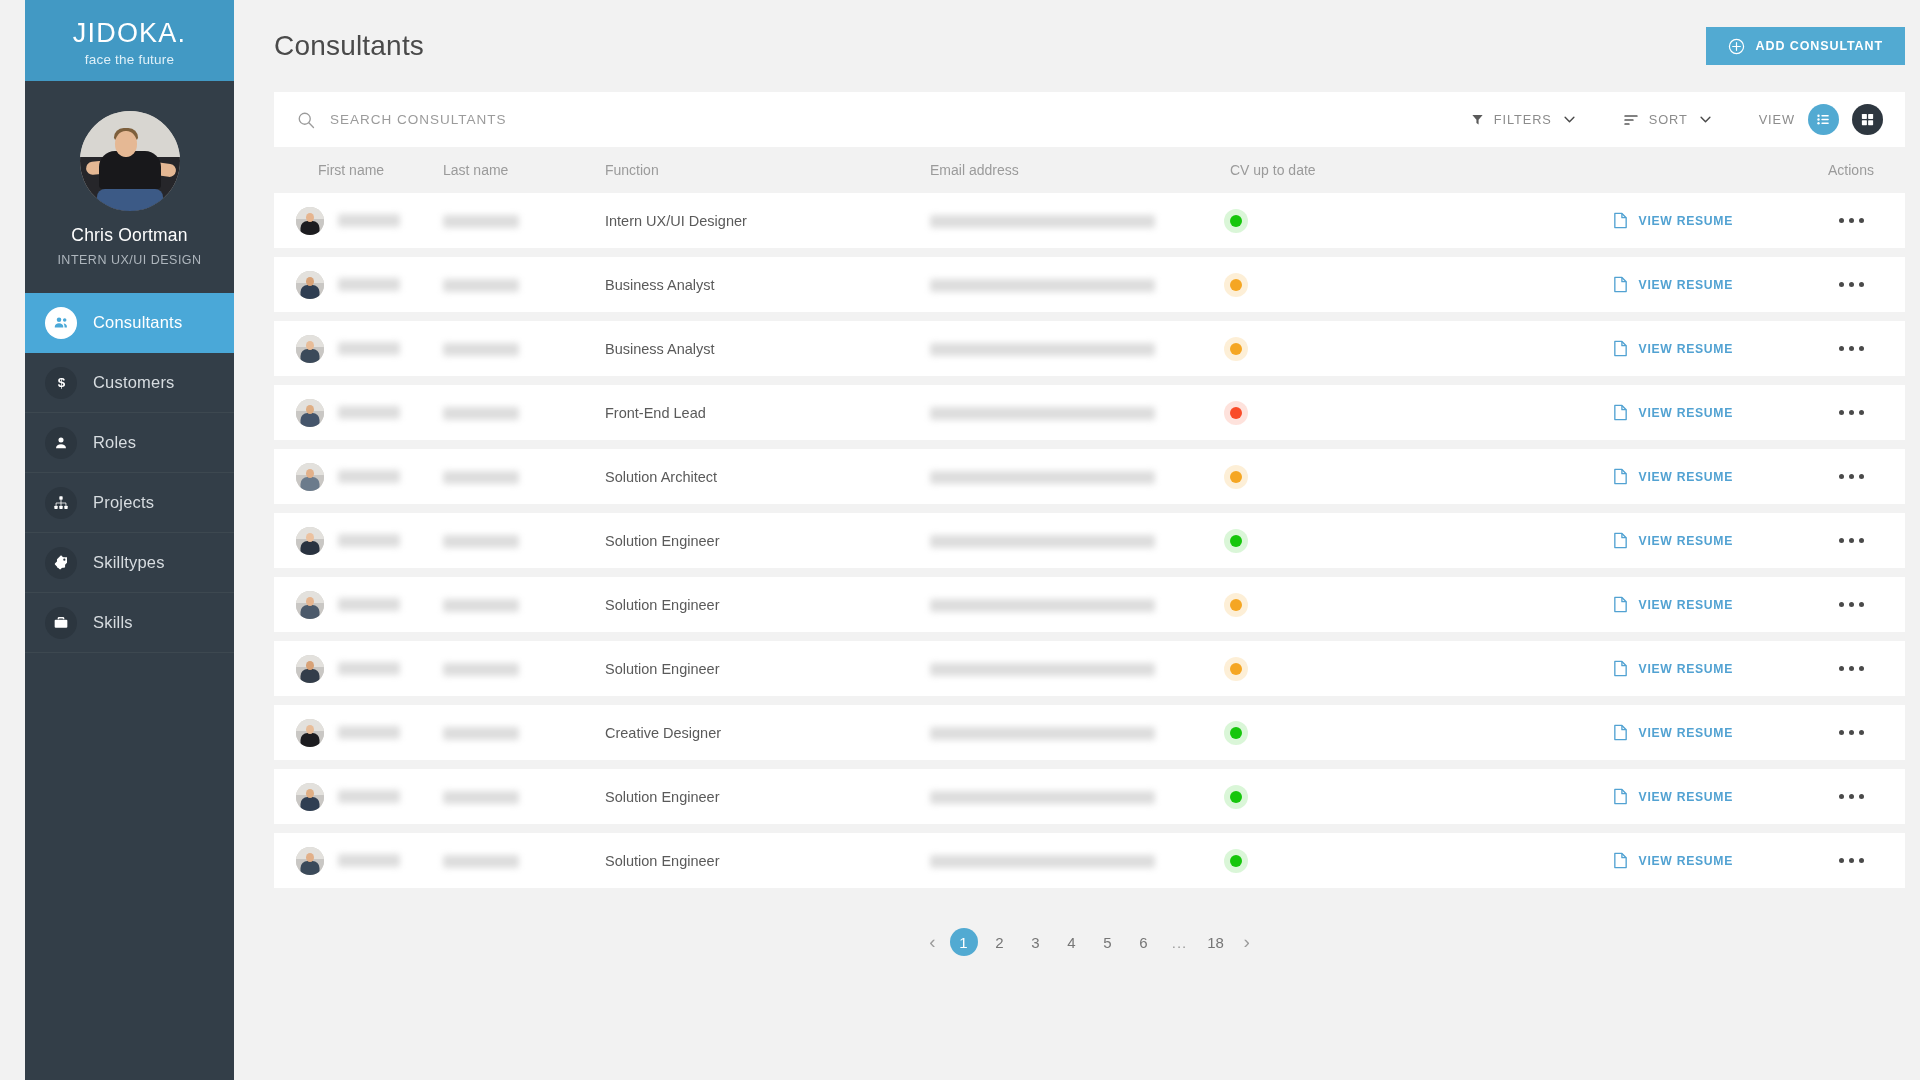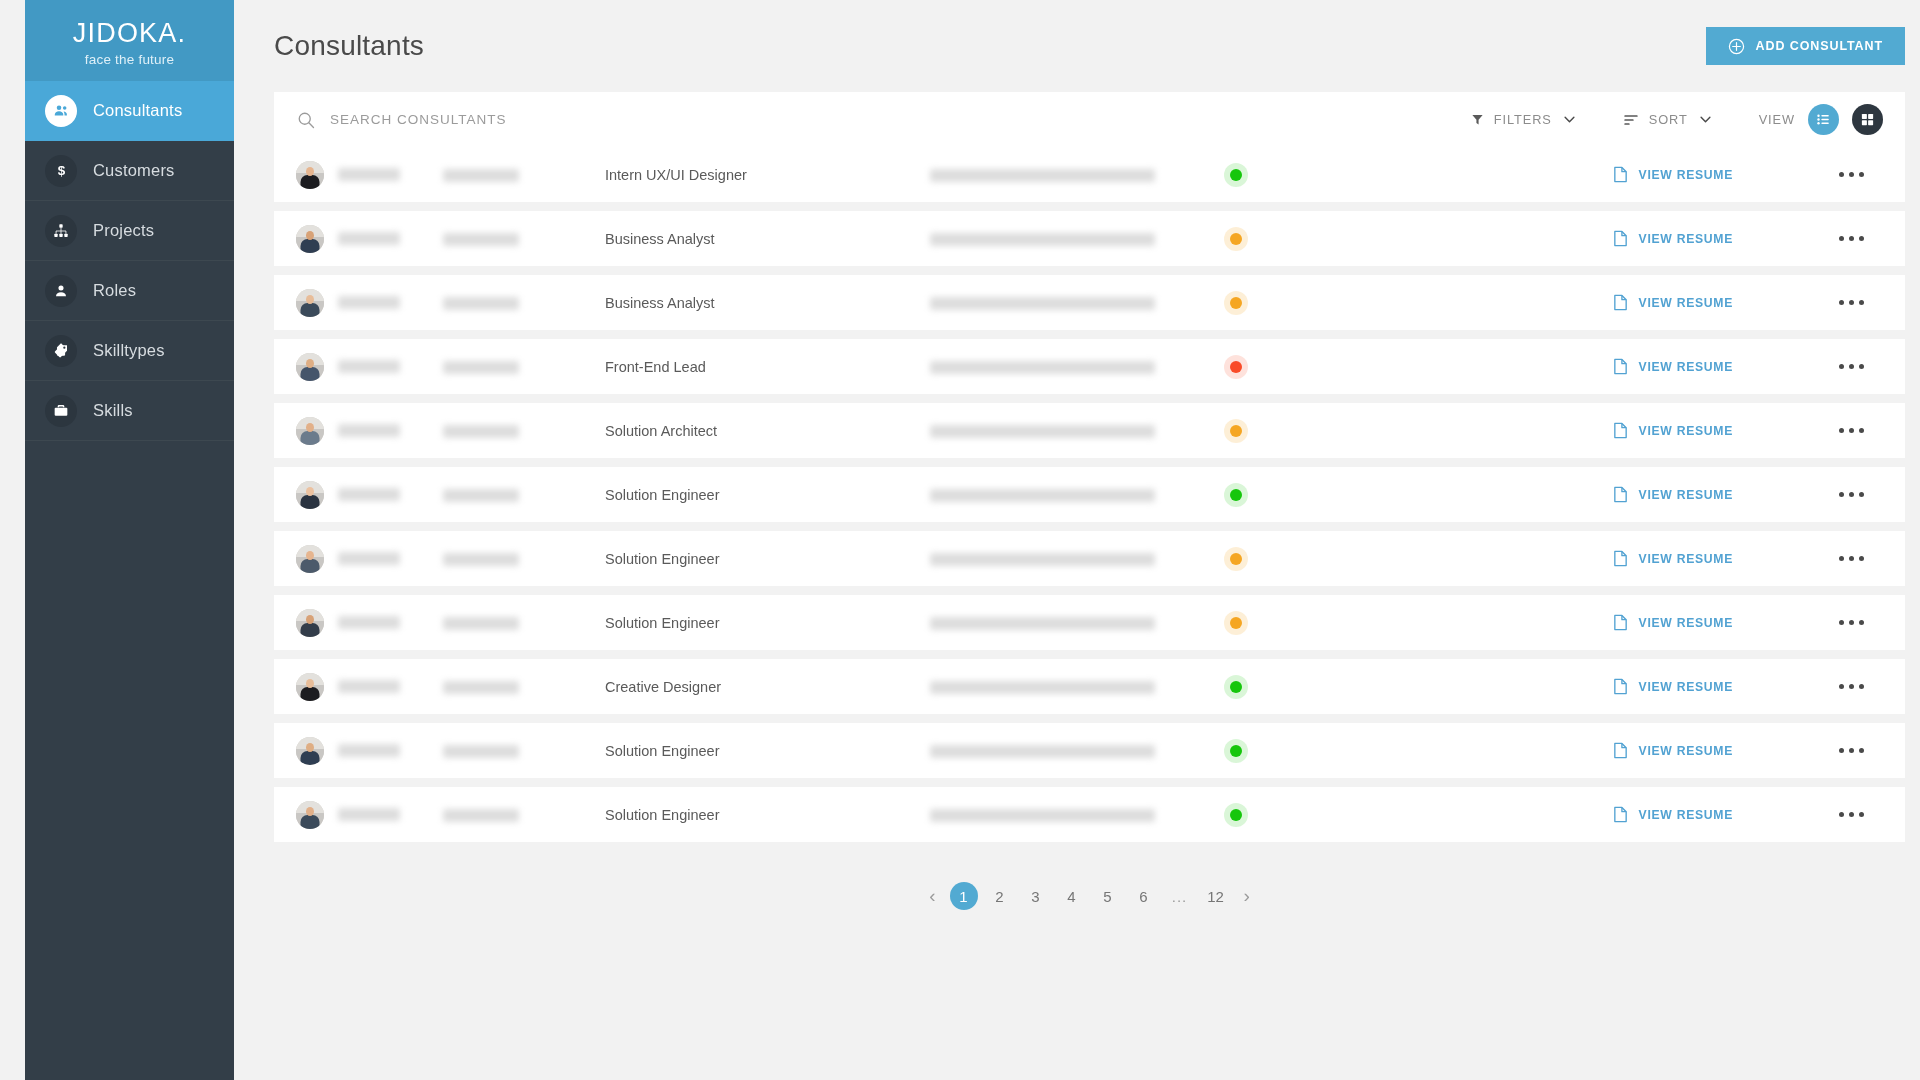--- a/index.html
+++ b/index.html
@@ -210,20 +210,36 @@
 
 <div class="app">
 
   <aside class="sidebar">
 
     <div class="logo-box">
       <div class="logo-main">JIDOKA.</div>
       <div class="logo-sub">face the future</div>
     </div>
 
+    <div class="profile">
+      <div class="avatar-wrap">
+        <div class="avatar-photo">
+          <div class="ph-wall-top"></div>
+          <div class="ph-wall-bot"></div>
+          <div class="ph-armL"></div>
+          <div class="ph-armR"></div>
+          <div class="ph-jeans"></div>
+          <div class="ph-body"></div>
+          <div class="ph-hair"></div>
+          <div class="ph-head"></div>
+        </div>
+      </div>
+      <div class="profile-name">Chris Oortman</div>
+      <div class="profile-role">INTERN UX/UI DESIGN</div>
+    </div>
 
     <nav class="nav">
 
       <div class="nav-item active">
         <span class="nav-icon">
           <svg width="17" height="17" viewBox="0 0 24 24" fill="#4aa8d8">
             <circle cx="8.5" cy="8" r="3.2"></circle>
               <circle cx="16.5" cy="8.6" r="2.5"></circle>
             <path d="M2.5 18c0-3.1 2.7-5 6-5s6 1.9 6 5v1h-12z"></path>
             <path d="M15 13.4c2.7.15 4.6 1.8 4.6 4.3V19H16.3v-1c0-1.9-.5-3.4-1.3-4.6z"></path>
@@ -232,47 +248,47 @@
         <span class="nav-label">Consultants</span>
       </div>
 
       <div class="nav-item">
         <span class="nav-icon">
           <svg width="17" height="17" viewBox="0 0 24 24">
             <text x="12" y="18.5" text-anchor="middle" font-family="Liberation Sans, sans-serif" font-size="19" font-weight="bold" fill="#ffffff">$</text>
           </svg>
         </span>
         <span class="nav-label">Customers</span>
+      </div>
+
+      <div class="nav-item">
+        <span class="nav-icon">
+          <svg width="16" height="16" viewBox="0 0 24 24" fill="#ffffff">
+            <circle cx="12" cy="7.5" r="3.8"></circle>
+            <path d="M4.5 20c0-4 3.4-6.2 7.5-6.2s7.5 2.2 7.5 6.2z"></path>
+          </svg>
+        </span>
+        <span class="nav-label">Roles</span>
       </div>
 
       <div class="nav-item">
         <span class="nav-icon">
           <svg width="16" height="16" viewBox="0 0 24 24" fill="#ffffff">
             <rect x="9.5" y="2" width="5" height="5" rx="1"></rect>
             <rect x="2" y="16" width="5" height="5" rx="1"></rect>
             <rect x="9.5" y="16" width="5" height="5" rx="1"></rect>
             <rect x="17" y="16" width="5" height="5" rx="1"></rect>
             <rect x="11.4" y="7" width="1.2" height="5"></rect>
             <rect x="4.5" y="11.4" width="15" height="1.2"></rect>
             <rect x="4" y="12" width="1.2" height="4"></rect>
             <rect x="11.4" y="12" width="1.2" height="4"></rect>
             <rect x="18.8" y="12" width="1.2" height="4"></rect>
           </svg>
         </span>
         <span class="nav-label">Projects</span>
-      </div>
-
-      <div class="nav-item">
-        <span class="nav-icon">
-          <svg width="16" height="16" viewBox="0 0 24 24" fill="#ffffff">
-            <circle cx="12" cy="7.5" r="3.8"></circle>
-            <path d="M4.5 20c0-4 3.4-6.2 7.5-6.2s7.5 2.2 7.5 6.2z"></path>
-          </svg>
-        </span>
-        <span class="nav-label">Roles</span>
       </div>
 
       <div class="nav-item">
         <span class="nav-icon">
           <svg width="16" height="16" viewBox="0 0 24 24" fill="#ffffff">
             <path d="M11.6 2.4 2.4 11.6a2 2 0 0 0 0 2.8l7.2 7.2a2 2 0 0 0 2.8 0l9.2-9.2V2.4z" transform="rotate(-45 12 12) scale(0.86) translate(2 2)"></path>
             <path d="M3.2 12.4 12.4 3.2H21v8.6l-9.2 9.2a1.6 1.6 0 0 1-2.3 0l-6.3-6.3a1.6 1.6 0 0 1 0-2.3z"></path>
             <circle cx="17" cy="7" r="1.7" fill="#2c363f"></circle>
           </svg>
         </span>
@@ -359,20 +375,29 @@
                   <rect x="13" y="3" width="8" height="8" rx="1"></rect>
                 <rect x="3" y="13" width="8" height="8" rx="1"></rect>
                   <rect x="13" y="13" width="8" height="8" rx="1"></rect>
               </svg>
             </span>
           </div>
 
         </div>
       </div>
 
+      <div class="thead">
+        <div class="c-first">First name</div>
+        <div class="c-last">Last name</div>
+        <div class="c-func">Function</div>
+        <div class="c-email">Email address</div>
+        <div class="c-cv">CV up to date</div>
+        <div class="c-res"></div>
+        <div class="c-act">Actions</div>
+      </div>
 
       <div id="rows">
           <div class="row">
             <div class="c-first">
               <span class="row-avatar">
                 <span class="ra-top" style="background:#e3e1dd"></span>
                 <span class="ra-bot" style="background:#c9c7c4"></span>
                 <span class="ra-body" style="background:#1c1c20"></span>
                 <span class="ra-head" style="background:#e6b58f"></span>
               </span>
@@ -757,19 +782,19 @@
 
       <div class="pagination" id="pagination">
           <span class="pg-arrow">‹</span>
           <span class="pg active">1</span>
           <span class="pg">2</span>
           <span class="pg">3</span>
           <span class="pg">4</span>
           <span class="pg">5</span>
           <span class="pg">6</span>
           <span class="pg dots">...</span>
-          <span class="pg">12</span>
+          <span class="pg">18</span>
           <span class="pg-arrow">›</span>
         </div>
 
     </div>
   </section>
 </div>
 
 </body></html>

